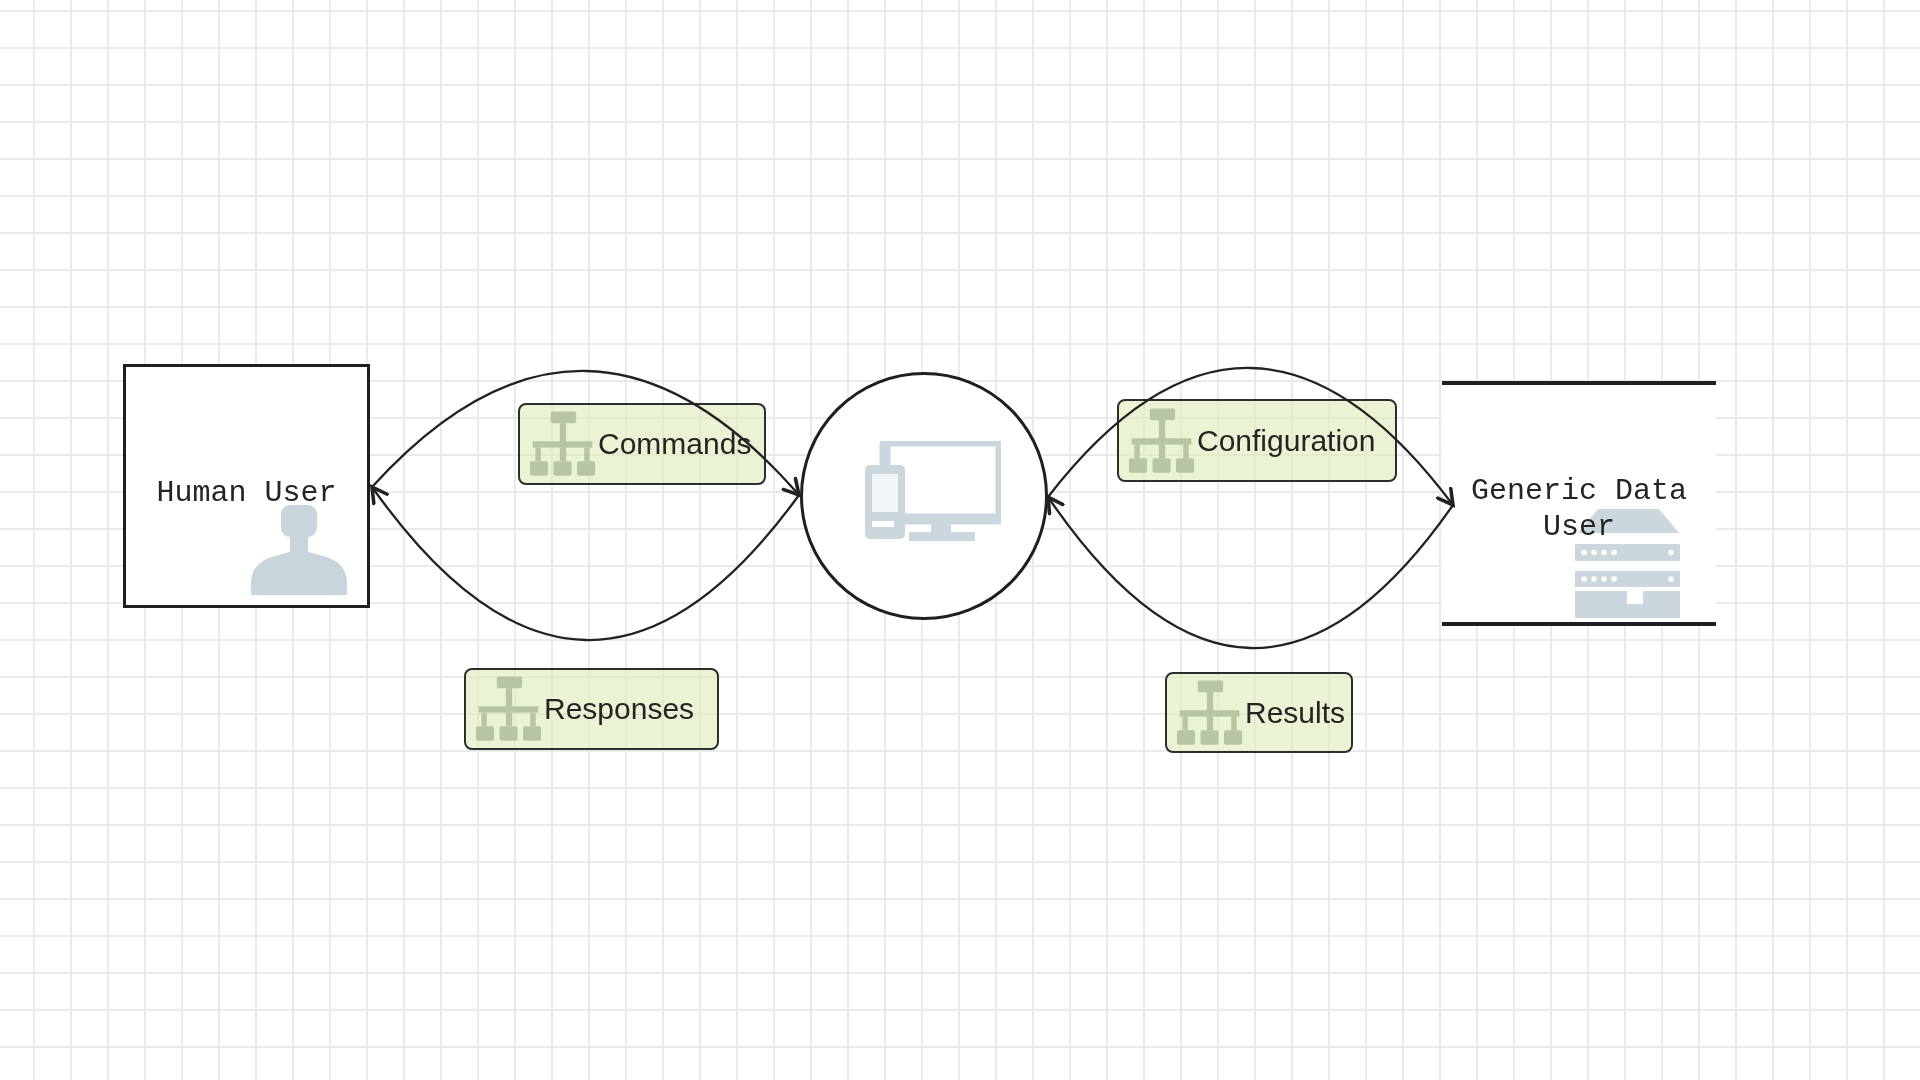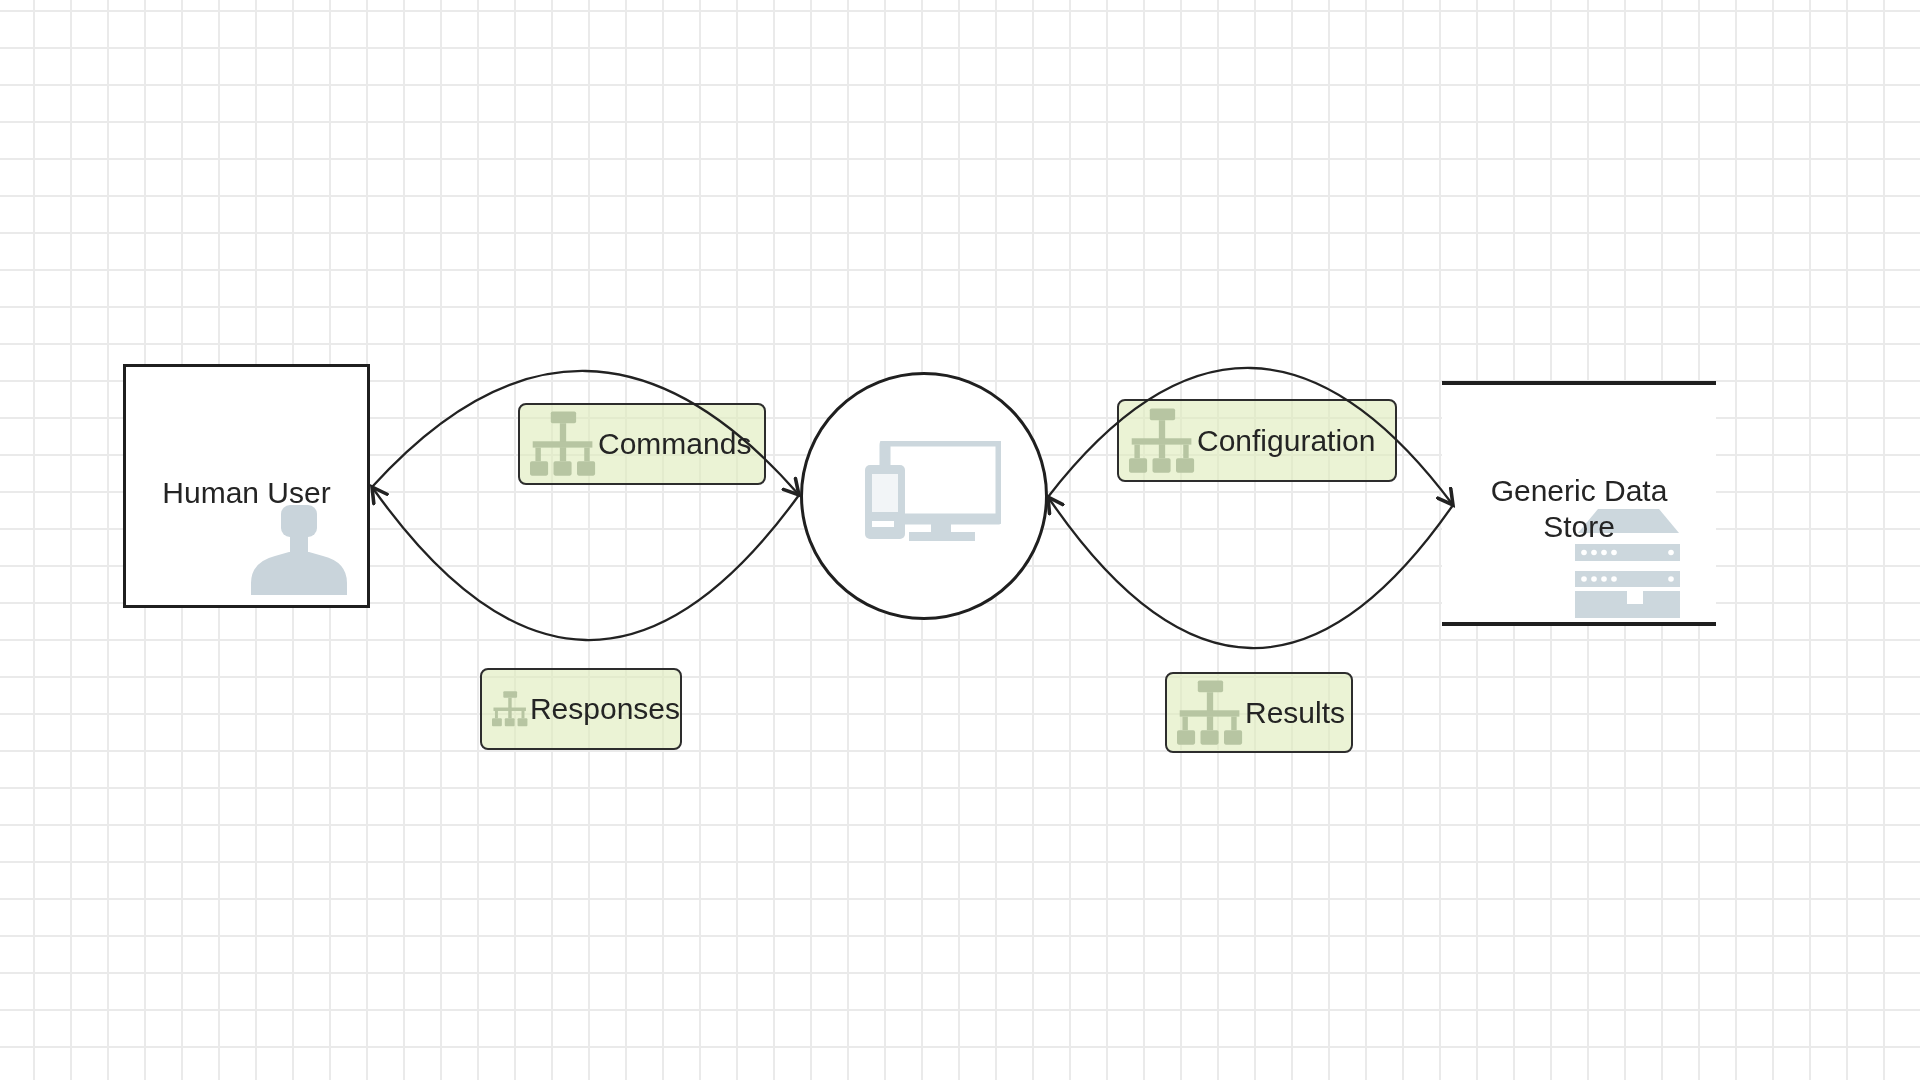--- a/index.html
+++ b/index.html
@@ -15,20 +15,21 @@
     background-size:37px 37px;
     background-position:33px 10px;
   }
   .node-text{
     color:#242424;
     font-size:30px;
     line-height:36px;
     text-align:center;
     white-space:nowrap;
     user-select:none;
+    font-family:Liberation Mono, monospace;
   }
   
   #human-user{
     position:absolute;left:123px;top:364px;width:247px;height:244px;
     box-sizing:border-box;border:3px solid #1f1f1f;background:#ffffff;
   }
   #human-user .node-label{position:absolute;left:0;right:0;top:108px;}
   #human-user svg{position:absolute;right:12px;bottom:10px;}
   
   #web-server{
@@ -56,21 +57,21 @@
     background:rgba(222,235,185,0.6);
     border:2.5px solid #2d2d2d;
     border-radius:8px;
     padding-left:10px;
   }
   .flow-label .flow-text{
     color:#242424;font-size:30px;white-space:nowrap;margin-left:2px;user-select:none;
   }
   #flow-label-commands{left:482px;top:403px;width:248px;height:82px;margin-left:36px;}
   #flow-label-configuration{left:1117px;top:399px;width:280px;height:83px;}
-  #flow-label-responses{left:480px;top:668px;width:202px;height:82px;}
+  #flow-label-responses{left:464px;top:668px;width:255px;height:82px;}
   #flow-label-results{left:1165px;top:672px;width:188px;height:81px;}
   
   #flow-layer{position:absolute;left:0;top:0;pointer-events:none;}
   #flow-layer path{pointer-events:visibleStroke;}
 </style>
 </head>
 <body>
 
 <div id="stage">
 
@@ -113,21 +114,21 @@
           <circle cx="39" cy="45.5" r="2.8"></circle>
         <circle cx="96" cy="45.5" r="2.8"></circle>
         <circle cx="9" cy="72" r="2.8"></circle>
           <circle cx="19" cy="72" r="2.8"></circle>
         <circle cx="29" cy="72" r="2.8"></circle>
           <circle cx="39" cy="72" r="2.8"></circle>
         <circle cx="96" cy="72" r="2.8"></circle>
         <rect x="52" y="84" width="16" height="13"></rect>
       </g>
     </svg>
-    <div class="node-text node-label">Generic Data Store</div>
+    <div class="node-text node-label">Generic Data User</div>
   </div>
 
   <div id="flow-label-commands" class="flow-label">
     <svg width="66" height="66" viewBox="0 0 73 72">
       <g fill="#b7c5a2">
         <rect x="23" y="0" width="28" height="13" rx="2"></rect>
         <rect x="33" y="13" width="7" height="27"></rect>
         <rect x="3" y="33" width="66" height="7"></rect>
         <rect x="6" y="40" width="6" height="15"></rect>
           <rect x="33" y="40" width="7" height="15"></rect>

